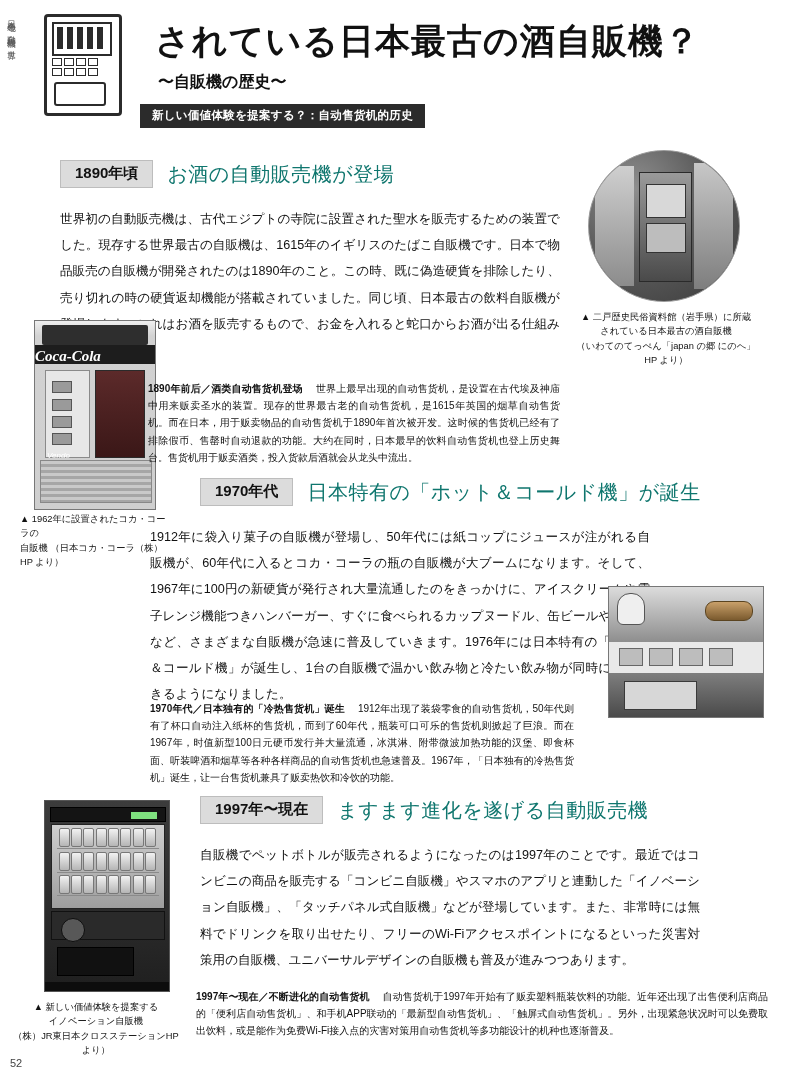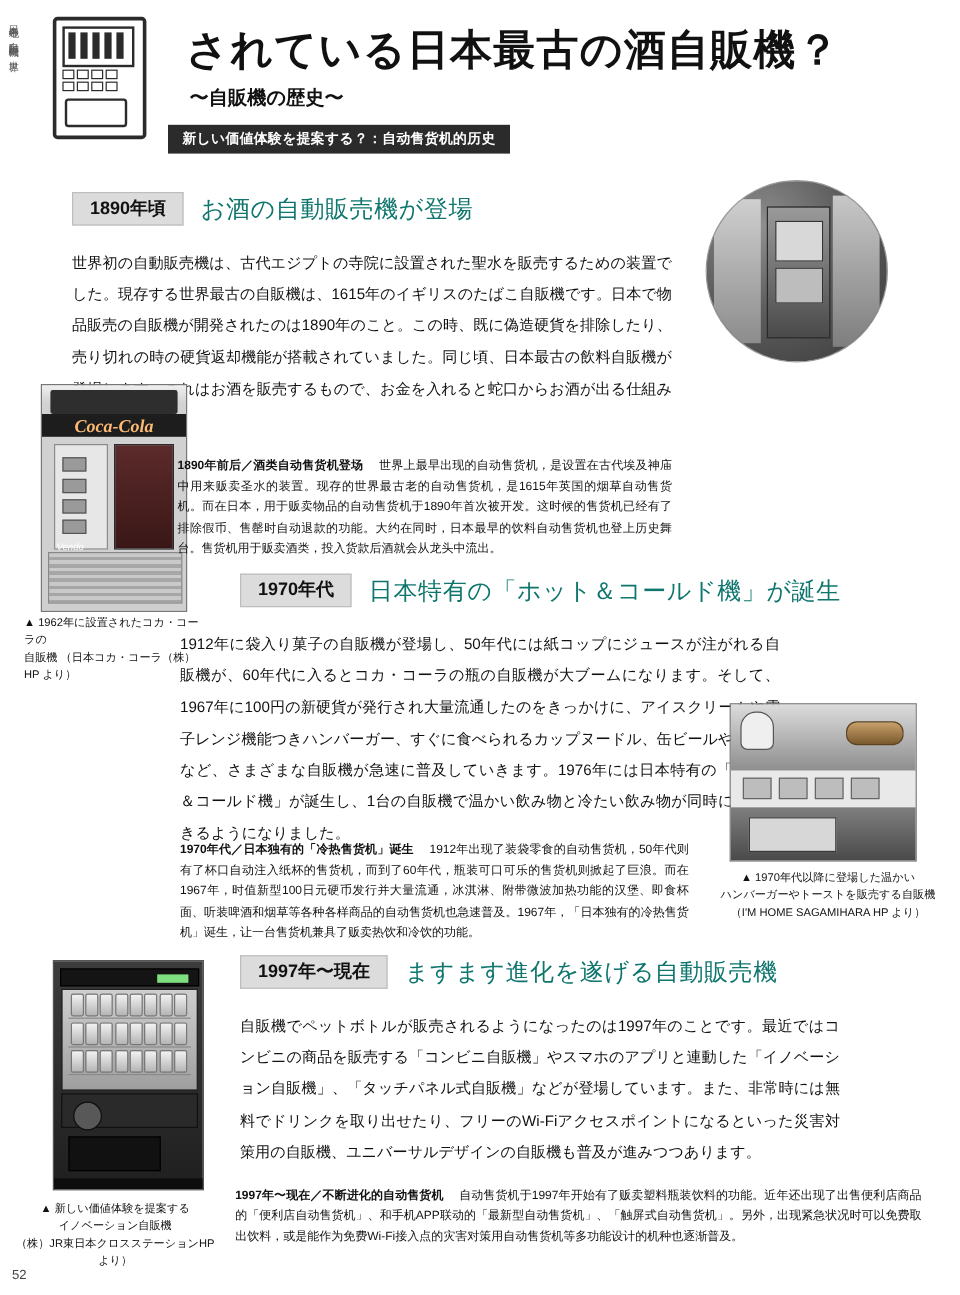--- a/index.html
+++ b/index.html
@@ -124,23 +124,23 @@
   .circ .rside{position:absolute;right:4%;top:8%;width:26%;height:84%;background:linear-gradient(180deg,#c7c7c7,#7e7e7e);}
 
   
   .cola{
     background:linear-gradient(180deg,#efefef 0%,#d2d2d2 8%,#cfcfcf 100%);
     border:1px solid #777;
   }
   .cola .top{position:absolute;left:6%;top:2%;width:88%;height:11%;background:#2e2e2e;border-radius:2px;}
   .cola .brand{
     position:absolute;left:0;top:13%;width:100%;height:10%;
-    color:#fdba74;background:#1d1d1d;
+    color:#ffffff;background:#1d1d1d;
     font-family:"Liberation Serif",serif;font-style:italic;font-weight:bold;
-    font-size:15px;text-align:center;line-height:1.55;
+    font-size:15px;text-align:left;line-height:1.55;
   }
   .cola .panel{position:absolute;left:8%;top:26%;width:36%;height:46%;background:#e7e7e7;border:1px solid #8a8a8a;}
   .cola .panel .btn{position:absolute;left:14%;width:18px;height:10px;background:#9a9a9a;border:1px solid #555;}
   .cola .window{position:absolute;right:8%;top:26%;width:40%;height:46%;background:linear-gradient(180deg,#5c2a2a,#3a1717);border:1px solid #2a2a2a;}
   .cola .base{position:absolute;left:4%;bottom:3%;width:92%;height:22%;background:repeating-linear-gradient(180deg,#c9c9c9 0 3px,#a6a6a6 3px 6px);border:1px solid #888;}
   .cola .logo2{position:absolute;left:10%;bottom:26%;color:#fff;font-size:8px;font-style:italic;}
 
   
   .hc{background:linear-gradient(180deg,#cfcfcf,#9b9b9b);border:1px solid #777;}
   .hc .topimg{position:absolute;left:0;top:0;width:100%;height:42%;background:linear-gradient(180deg,#dcdcdc,#8e8e8e);border-bottom:1px solid #6a6a6a;}
@@ -212,20 +212,23 @@
   <div class="jp" style="left:60px;top:206px;width:500px;">世界初の自動販売機は、古代エジプトの寺院に設置された聖水を販売するための装置でした。現存する世界最古の自販機は、1615年のイギリスのたばこ自販機です。日本で物品販売の自販機が開発されたのは1890年のこと。この時、既に偽造硬貨を排除したり、売り切れの時の硬貨返却機能が搭載されていました。同じ頃、日本最古の飲料自販機が登場します。これはお酒を販売するもので、お金を入れると蛇口からお酒が出る仕組みでした。</div>
 
   <div class="photo circ" style="left:588px;top:150px;width:150px;height:150px;">
     <div class="lside"></div>
       <div class="rside"></div>
     <div class="door">
         <div class="w"></div>
         <div class="w2"></div>
       </div>
   </div>
+  <div class="cap" style="left:570px;top:310px;width:192px;white-space:pre-line;">▲ 二戸歴史民俗資料館（岩手県）に所蔵
+されている日本最古の酒自販機
+（いわてのてっぺん「japan の郷 にのへ」HP より）</div>
 
   <div class="photo cola" style="left:34px;top:320px;width:120px;height:188px;">
     <div class="top"></div>
     <div class="brand">Coca‑Cola</div>
     <div class="panel">
       <div class="btn" style="top:12%"></div>
       <div class="btn" style="top:32%"></div>
       <div class="btn" style="top:52%"></div>
       <div class="btn" style="top:72%"></div>
     </div>
@@ -261,23 +264,20 @@
     <div class="mid">
       <div class="sq" style="left:10px"></div>
       <div class="sq" style="left:40px"></div>
       <div class="sq" style="left:70px"></div>
       <div class="sq" style="left:100px"></div>
     </div>
     <div class="bot">
         <div class="door"></div>
       </div>
   </div>
-  <div class="cap" style="left:592px;top:724px;width:196px;white-space:pre-line;">▲ 1970年代以降に登場した温かい
-ハンバーガーやトーストを販売する自販機
-（I'M HOME SAGAMIHARA HP より）</div>
 
   <div class="sec-head" style="left:200px;top:796px;">
     <span class="era-chip">1997年〜現在</span>
     <span class="sec-title">ますます進化を遂げる自動販売機</span>
   </div>
 
   <div class="jp" style="left:200px;top:842px;width:500px;">自販機でペットボトルが販売されるようになったのは1997年のことです。最近ではコンビニの商品を販売する「コンビニ自販機」やスマホのアプリと連動した「イノベーション自販機」、「タッチパネル式自販機」などが登場しています。また、非常時には無料でドリンクを取り出せたり、フリーのWi-Fiアクセスポイントになるといった災害対策用の自販機、ユニバーサルデザインの自販機も普及が進みつつあります。</div>
 
   <div class="cn" style="left:196px;top:988px;width:572px;">
     <b>1997年〜现在／不断进化的自动售货机</b>

